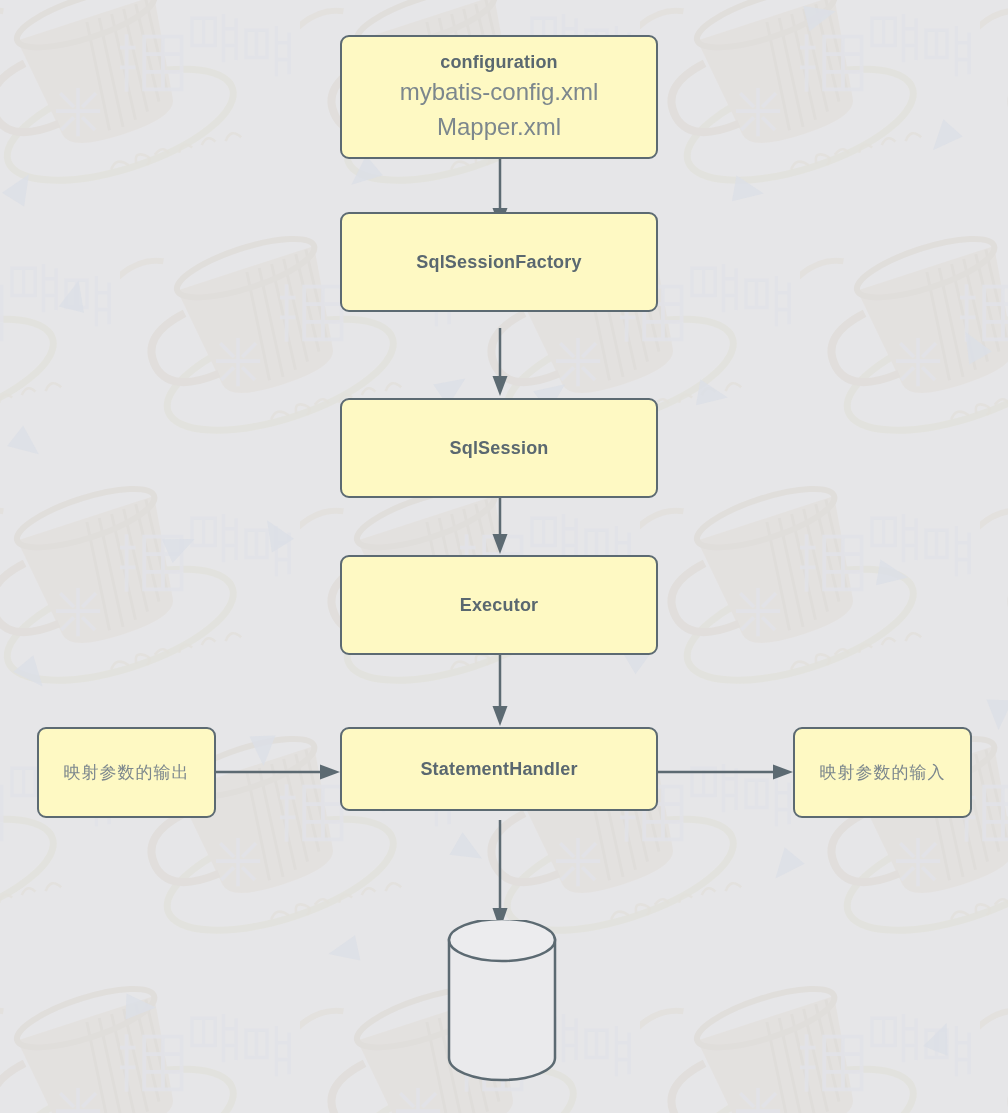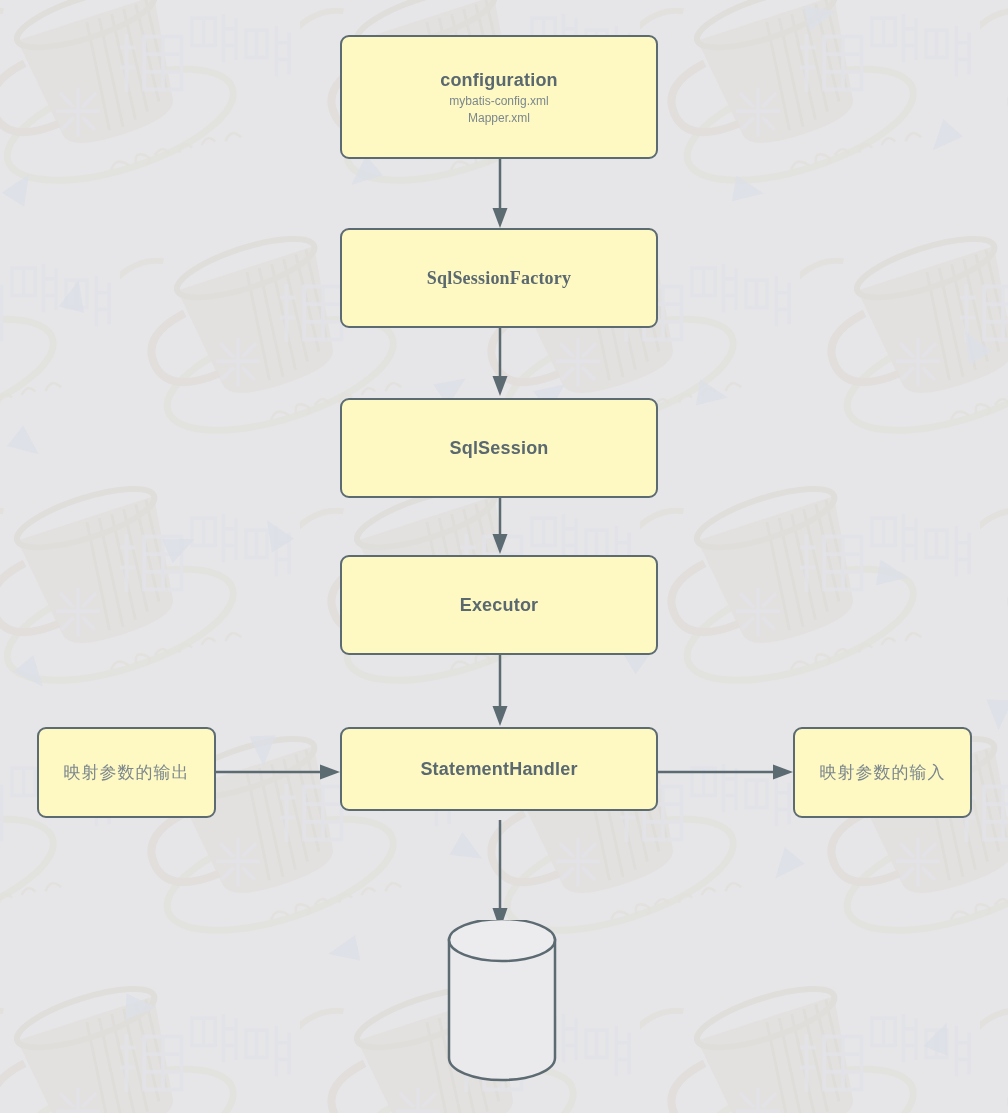--- a/index.html
+++ b/index.html
@@ -53,21 +53,21 @@
     z-index: 3;
   }
   .node-title {
     font-weight: bold;
     font-size: 18px;
     color: #5a6870;
     letter-spacing: .2px;
     line-height: 1.45;
   }
   .node-sub {
-    font-size: 12px;
+    font-size: 24px;
     color: #7c878d;
     font-weight: normal;
     line-height: 1.45;
   }
   .node-cn {
     font-size: 17px;
     color: #7c878d;
     font-weight: normal;
     letter-spacing: 1px;
   }
@@ -1506,21 +1506,21 @@
       <polygon points="10,110 2.5,88 17.5,88" fill="#5c6a72"></polygon>
     </svg>
   </div>
 
   <div class="node" style="left:340px; top:35px; width:318px; height:124px;">
     <div class="node-title">configuration</div>
     <div class="node-sub">mybatis-config.xml</div>
     <div class="node-sub">Mapper.xml</div>
   </div>
 
-  <div class="node" style="left:340px; top:228px; width:318px; height:100px;font-family:Liberation Serif, serif;">
+  <div class="node" style="left:340px; top:212px; width:318px; height:100px;">
     <div class="node-title">SqlSessionFactory</div>
   </div>
 
   <div class="node" style="left:340px; top:398px; width:318px; height:100px;">
     <div class="node-title">SqlSession</div>
   </div>
 
   <div class="node" style="left:340px; top:555px; width:318px; height:100px;">
     <div class="node-title">Executor</div>
   </div>

